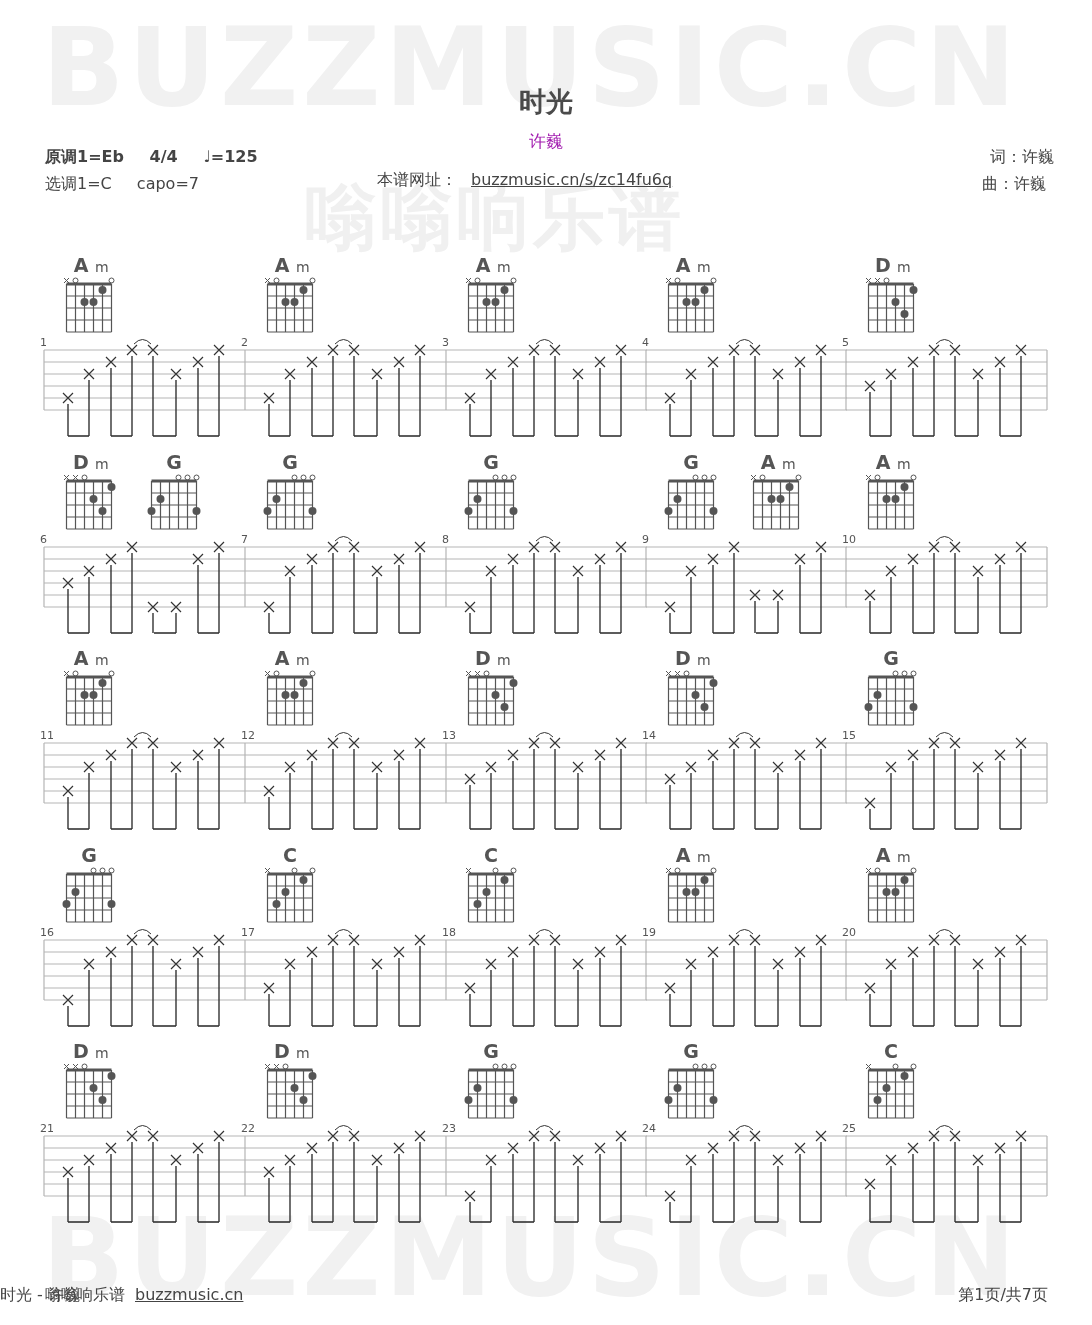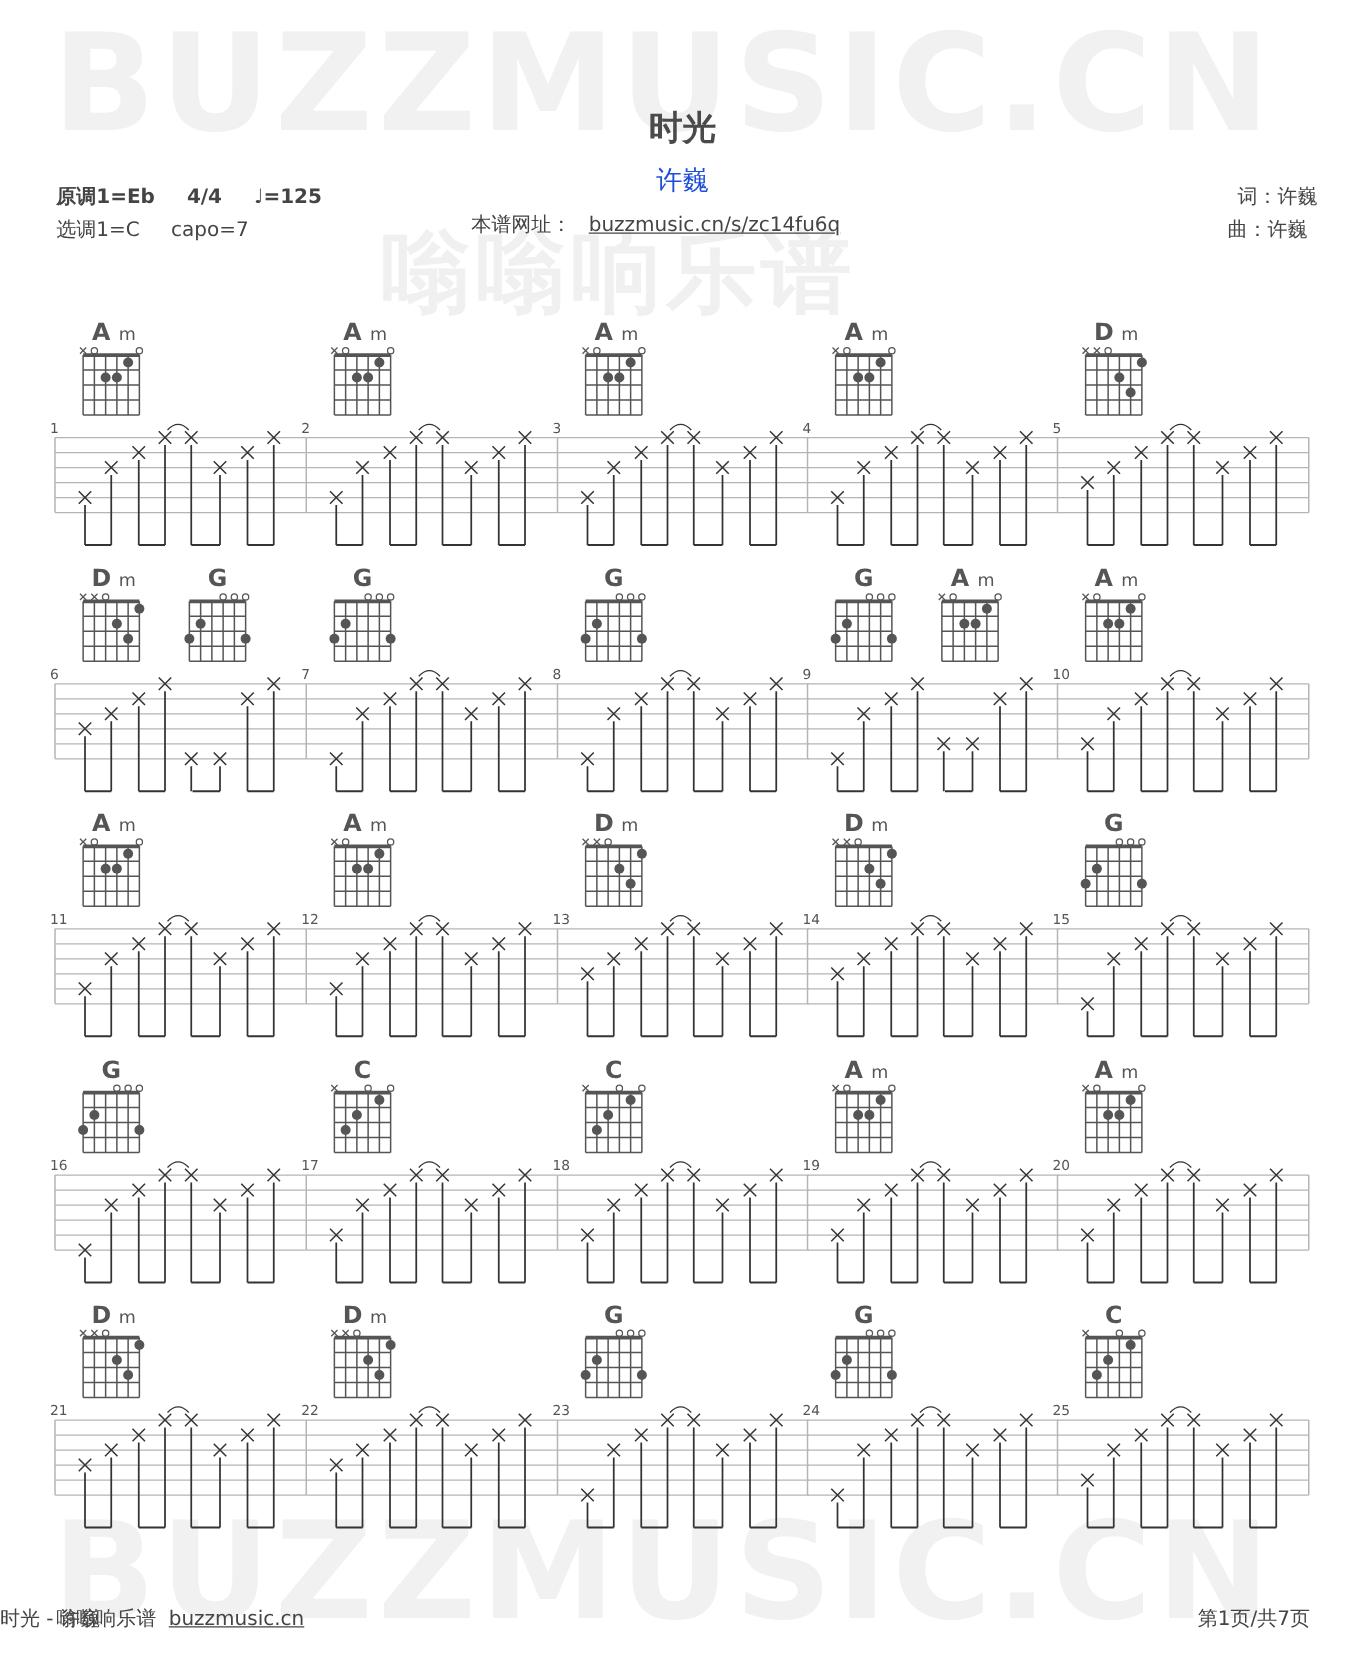--- a/index.html
+++ b/index.html
@@ -6,21 +6,21 @@
   body { width: 1092px; height: 1325px; position: relative; overflow: hidden;
          font-family: "DejaVu Sans", "Liberation Sans", sans-serif; color: #444; }
   .wm { position: absolute; color: #f1f1f1; font-weight: bold; white-space: nowrap;
         font-family: "DejaVu Sans", sans-serif; pointer-events: none; }
   .wm-top { left: 42px; top: 5px; font-size: 108px; letter-spacing: 4px; }
   .wm-bot { left: 42px; top: 1195px; font-size: 108px; letter-spacing: 4px; }
   .wm-mid { left: 305px; top: 170px; font-size: 72px; color: #f0f0f0; letter-spacing: 4px; }
   .title { position: absolute; left: 0; width: 1092px; top: 84px; text-align: center;
            font-size: 27px; font-weight: bold; color: #4a4a4a; }
   .artist { position: absolute; left: 0; width: 1092px; top: 130px; text-align: center;
-            font-size: 21px; color: #1d4ed8; }
+            font-size: 17px; color: #a21caf; }
   .meta { position: absolute; font-size: 16px; color: #444; }
   .meta-l1 { left: 45px; top: 147px; font-weight: bold; }
   .meta-l2 { left: 45px; top: 174px; }
   .meta-r1 { right: 38px; top: 147px; }
   .meta-r2 { right: 46px; top: 174px; }
   .url-line { position: absolute; left: 377px; top: 170px; font-size: 16px; color: #444; }
   .url-line a { color: #444; text-decoration: underline; margin-left: 14px; }
   .meta span + span { margin-left: 20px; }
   #score { position: absolute; left: 0; top: 0; }
   .footer { position: absolute; top: 1285px; font-size: 16px; color: #444; }

